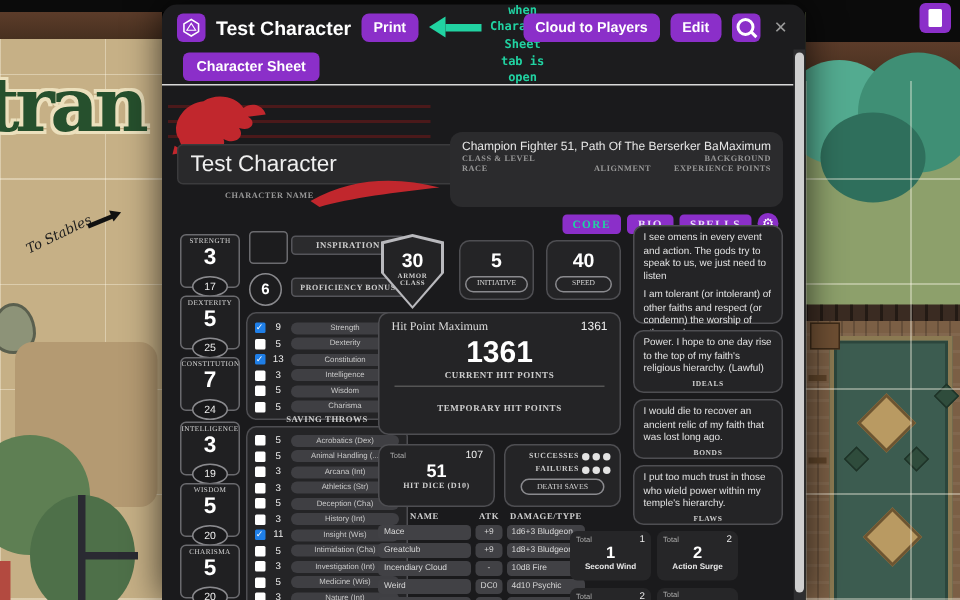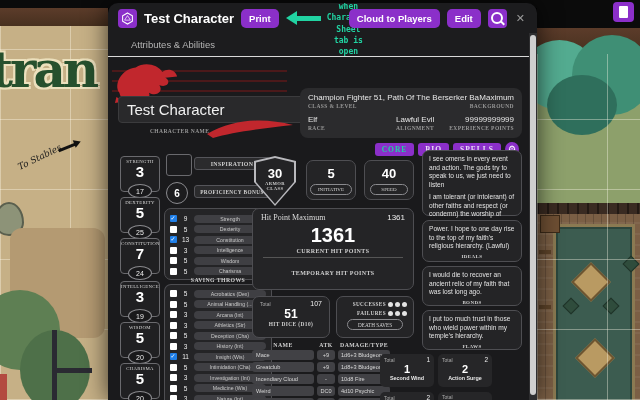--- a/index.html
+++ b/index.html
@@ -188,21 +188,21 @@
       </div>
       <button class="pill-btn">Cloud to Players</button>
       <button class="pill-btn">Edit</button>
       <div class="sq-btn">
         <span class="mag"></span>
       </div>
       <span class="close-x">✕</span>
     </div>
 
     <div class="tabsrow">
-      <span class="tab">Attributes &amp; Abilities</span>
+      <span class="tab active">Character Sheet</span>
     </div>
 
     <div class="sbar">
       <div class="sthumb"></div>
     </div>
 
     <div class="content">
 
       <div class="abs speedline" style="left:4px;top:12px;width:175px;"></div>
       <div class="abs speedline" style="left:4px;top:22px;width:175px;"></div>
@@ -219,25 +219,20 @@
 
       <div class="abs infobox" style="left:192px;top:30px;width:222px;height:50px;">
         <div class="irow">
           <span class="ival" style="flex:1;">Champion Fighter 51, Path Of The Berserker Barba...</span>
           <span class="ival">Maximum</span>
         </div>
         <div class="irow" style="margin-top:1px;">
           <span class="microlabel" style="flex:1;">CLASS &amp; LEVEL</span>
           <span class="microlabel">BACKGROUND</span>
         </div>
-        <div class="irow" style="margin-top:6px;">
-          <span class="ival" style="width:88px;">Elf</span>
-          <span class="ival" style="flex:1;">Lawful Evil</span>
-          <span class="ival">99999999999</span>
-        </div>
         <div class="irow" style="margin-top:1px;">
           <span class="microlabel" style="width:88px;">RACE</span>
           <span class="microlabel" style="flex:1;">ALIGNMENT</span>
           <span class="microlabel">EXPERIENCE POINTS</span>
         </div>
       </div>
 
       <div class="abs sheetnav" style="right:10px;top:84px;">
         <span class="navpill core">CORE</span>
         <span class="navpill">BIO</span>

